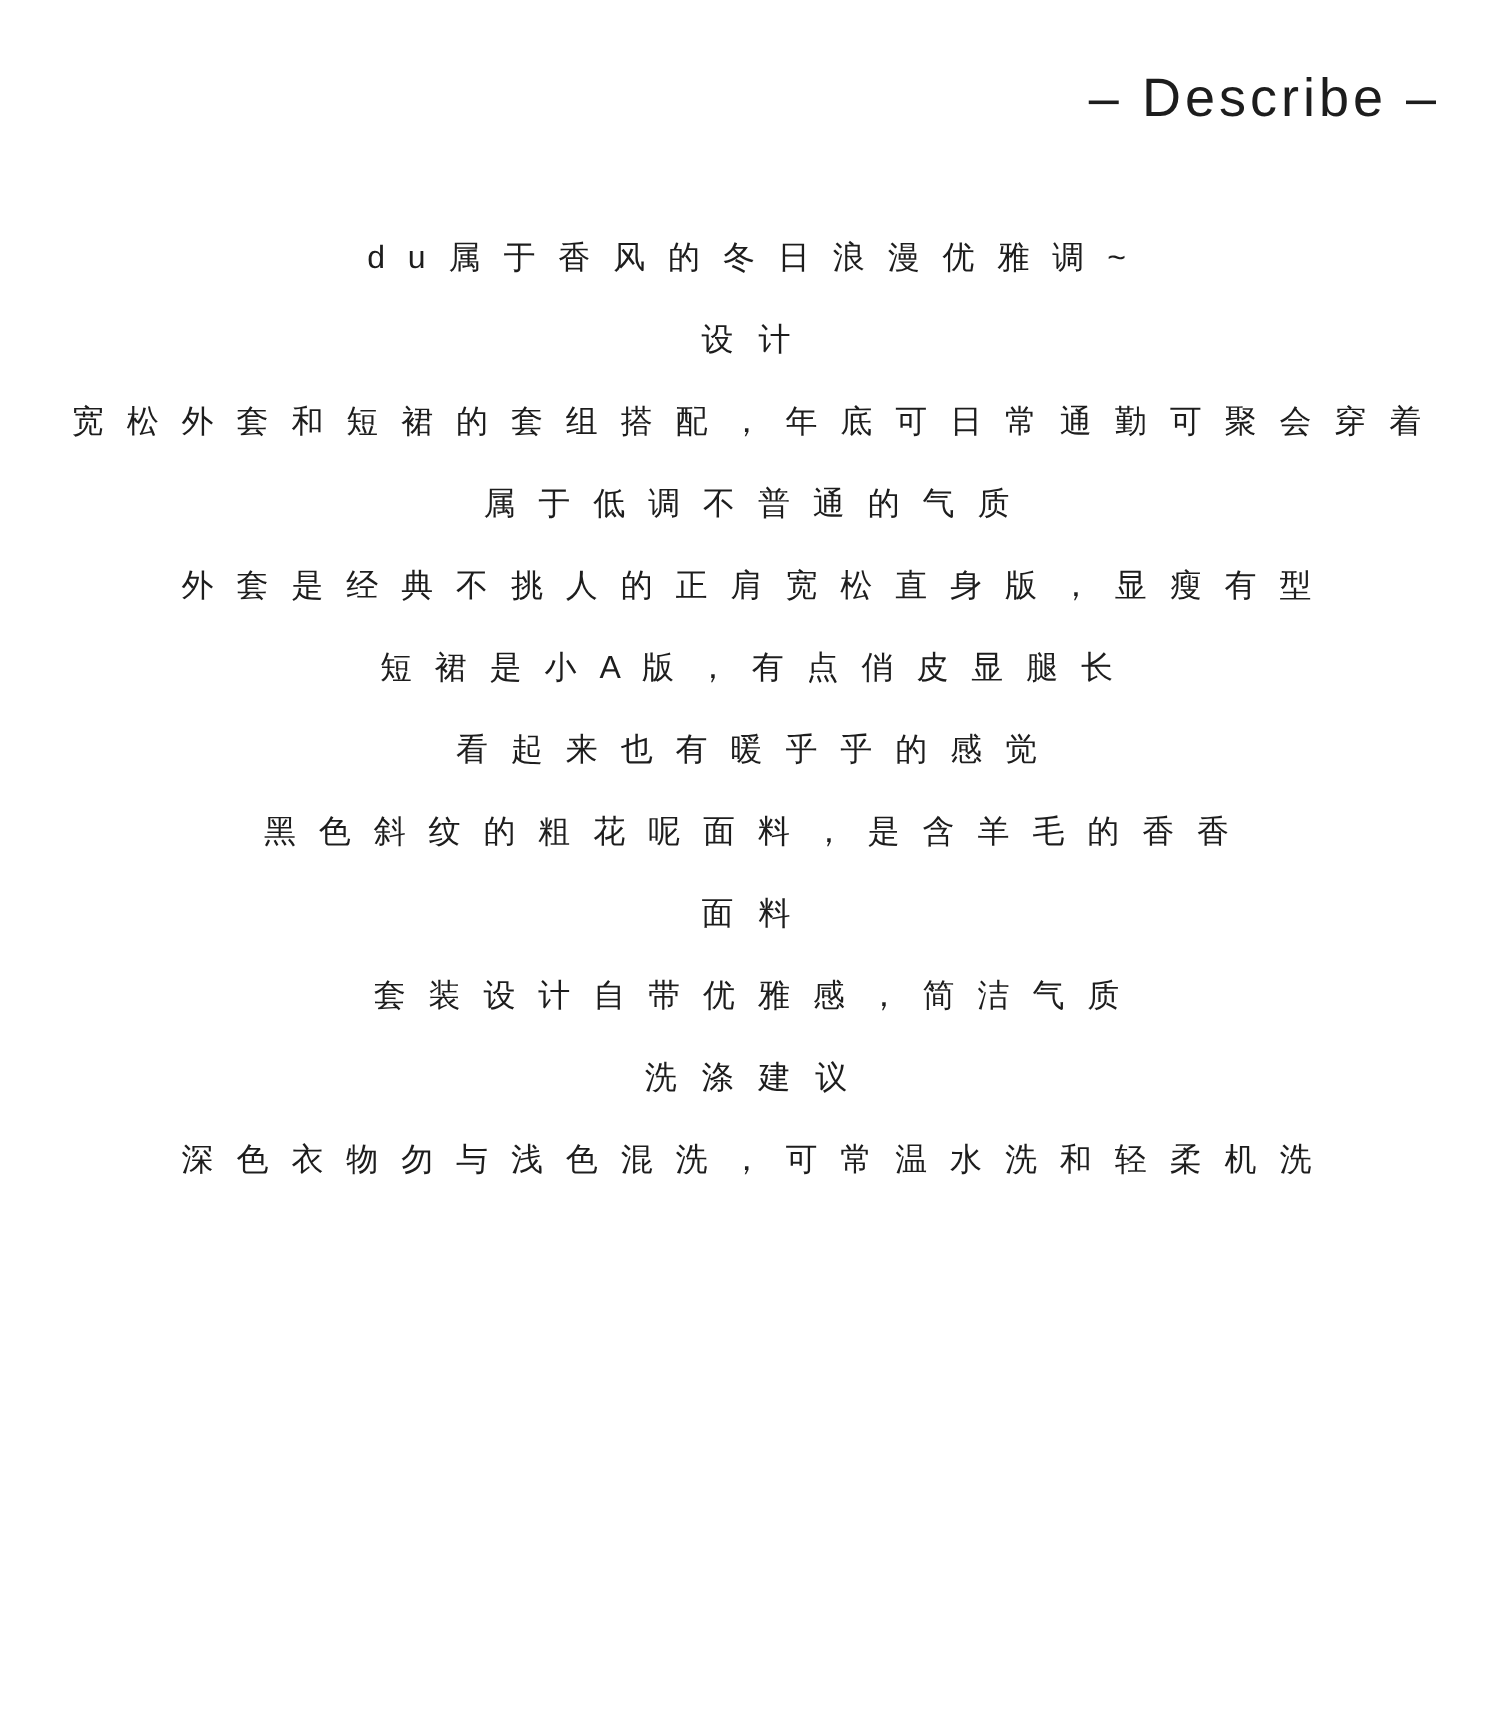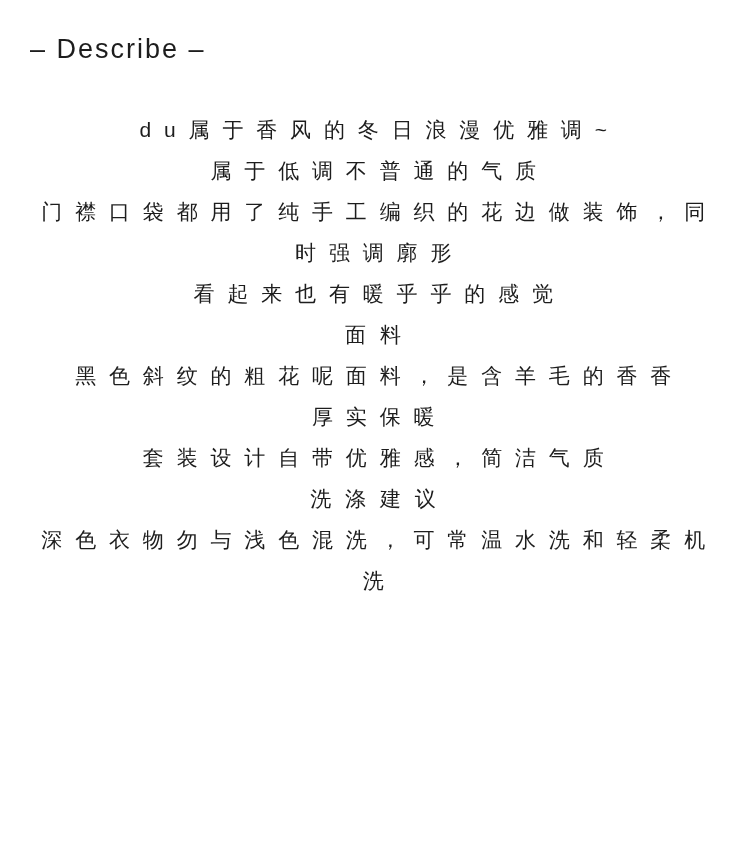--- a/index.html
+++ b/index.html
@@ -14,37 +14,37 @@
     color: #1a1a1a;
     overflow: hidden;
   }
   .page {
     width: 750px;
     height: 857px;
     box-sizing: border-box;
     padding: 34px 30px 0 30px;
     display: flex;
     flex-direction: column;
-    align-items: flex-start;
+    align-items: flex-end;
   }
   .title {
     font-size: 27px;
     letter-spacing: 2px;
     color: #1d1d1d;
     font-weight: 400;
     margin: 0 0 44px 0;
     text-align: center;
     white-space: pre;
   }
   .block {
     width: 100%;
     text-align: center;
   }
   .line {
-    font-size: 21px;
+    font-size: 16px;
     line-height: 41px;
     letter-spacing: 3.5px;
     color: #1d1d1d;
     text-align: center;
     white-space: pre-wrap;
     font-weight: 400;
   }
   .line.heading {
     letter-spacing: 4px;
   }
@@ -54,29 +54,31 @@
 
 <div class="page">
 
   <div class="title">– Describe –</div>
 
   <div class="block">
     <div class="line">d u 属 于 香 风 的 冬 日 浪 漫 优 雅 调 ~</div>
   </div>
 
   <div class="block">
+    <div class="line heading">设 计</div>
+    <div class="line">宽 松 外 套 和 短 裙 的 套 组 搭 配 ， 年 底 可 日 常 通 勤 可 聚 会 穿 着</div>
     <div class="line">属 于 低 调 不 普 通 的 气 质</div>
-    <div class="line">门 襟 口 袋 都 用 了 纯 手 工 编 织 的 花 边 做 装 饰 ， 同 时 强 调 廓 形</div>
+    <div class="line">外 套 是 经 典 不 挑 人 的 正 肩 宽 松 直 身 版 ， 显 瘦 有 型</div>
+    <div class="line">短 裙 是 小 A 版 ， 有 点 俏 皮 显 腿 长</div>
     <div class="line">看 起 来 也 有 暖 乎 乎 的 感 觉</div>
   </div>
 
   <div class="block">
+    <div class="line">黑 色 斜 纹 的 粗 花 呢 面 料 ， 是 含 羊 毛 的 香 香</div>
     <div class="line heading">面 料</div>
-    <div class="line">黑 色 斜 纹 的 粗 花 呢 面 料 ， 是 含 羊 毛 的 香 香</div>
-    <div class="line">厚 实 保 暖</div>
     <div class="line">套 装 设 计 自 带 优 雅 感 ， 简 洁 气 质</div>
   </div>
 
   <div class="block">
     <div class="line heading">洗 涤 建 议</div>
     <div class="line">深 色 衣 物 勿 与 浅 色 混 洗 ， 可 常 温 水 洗 和 轻 柔 机 洗</div>
 
   </div>
 
 </div>

